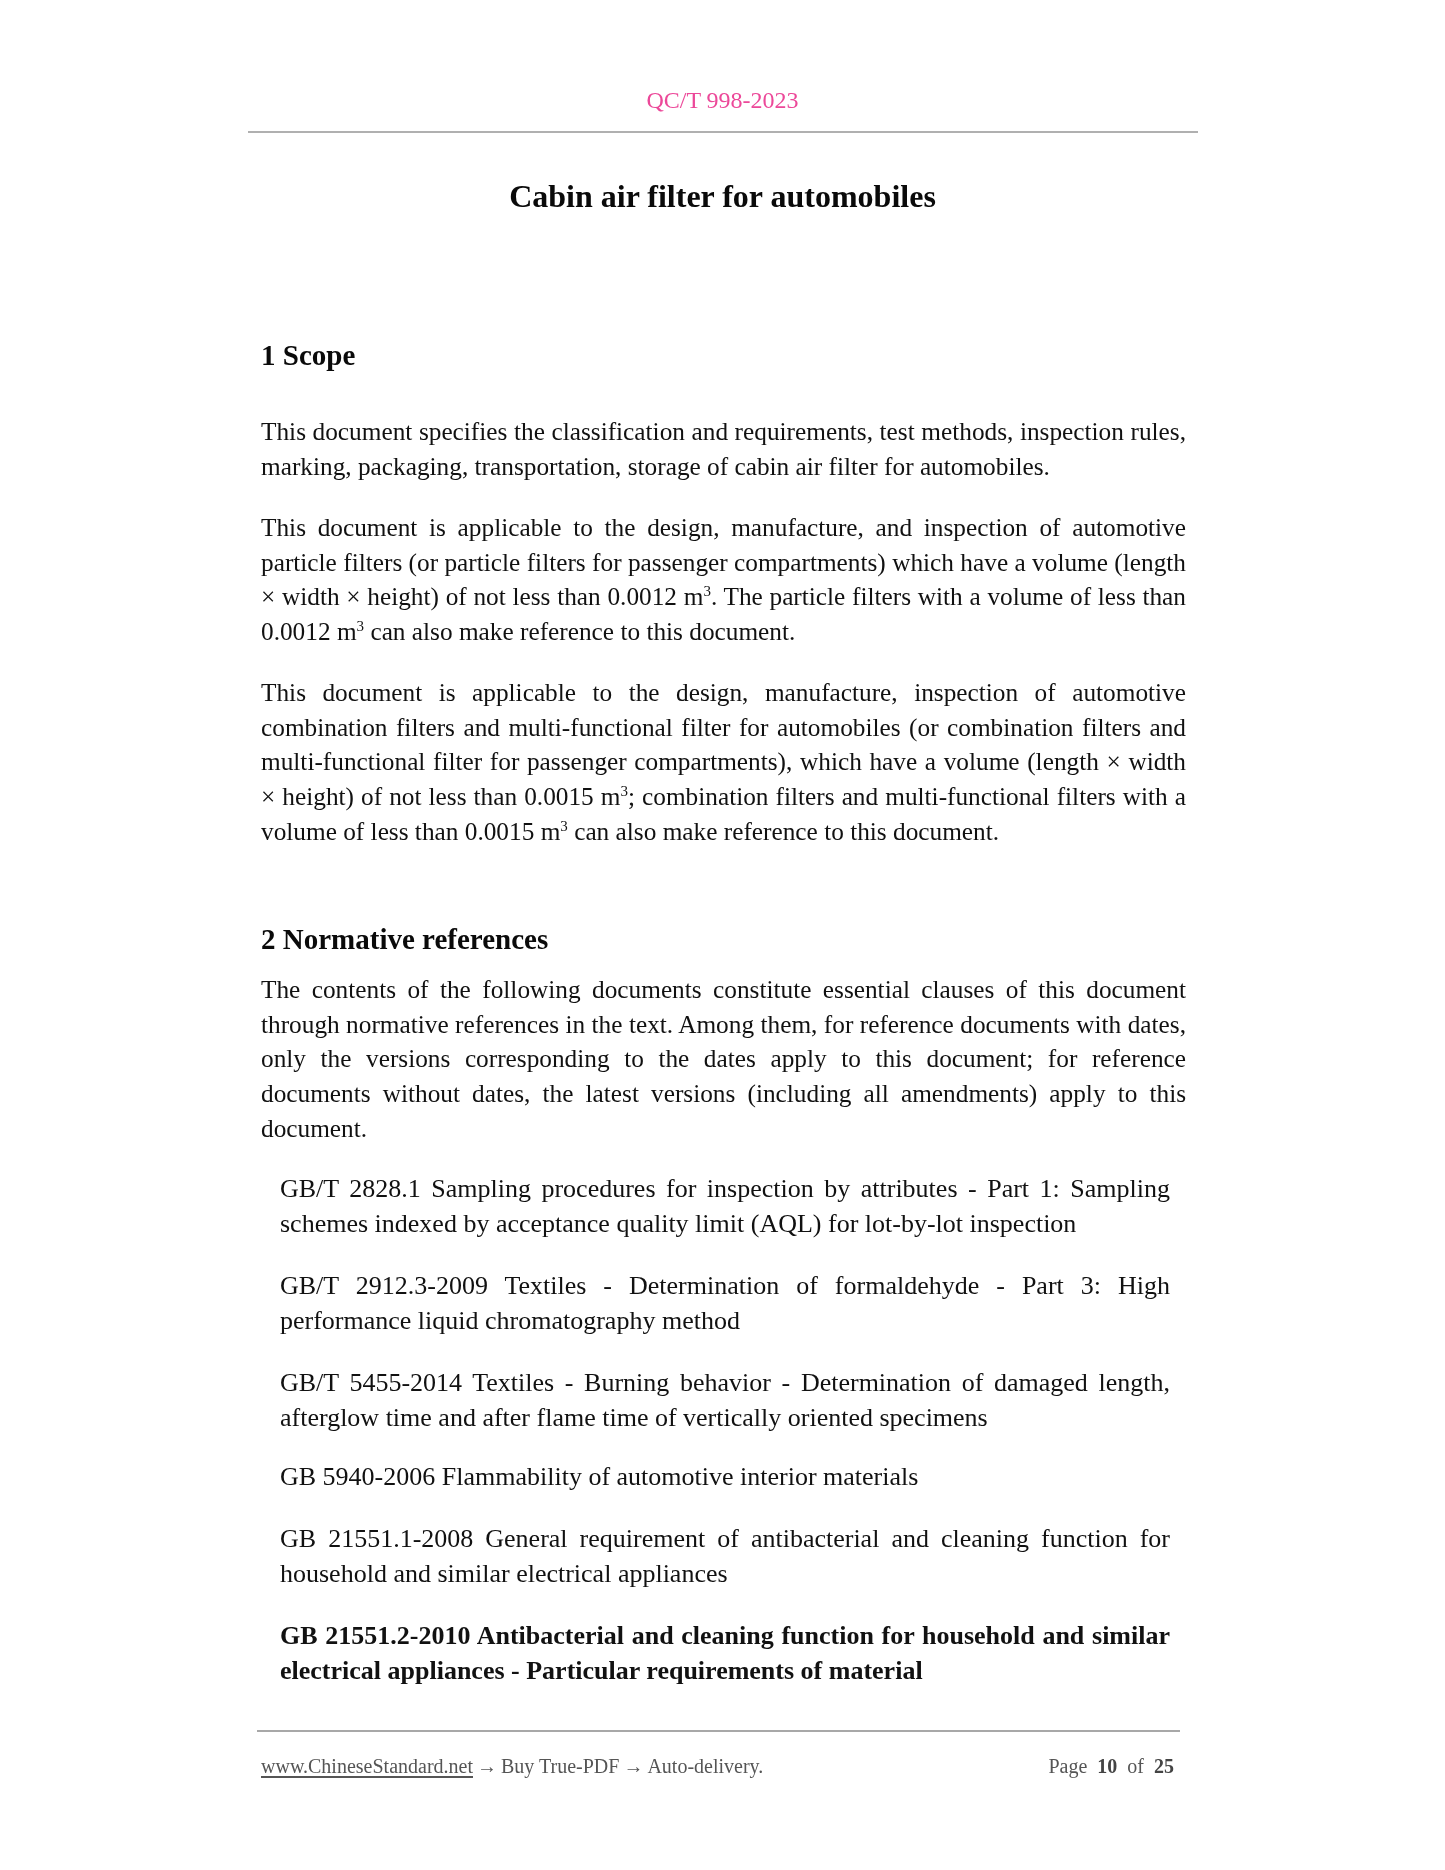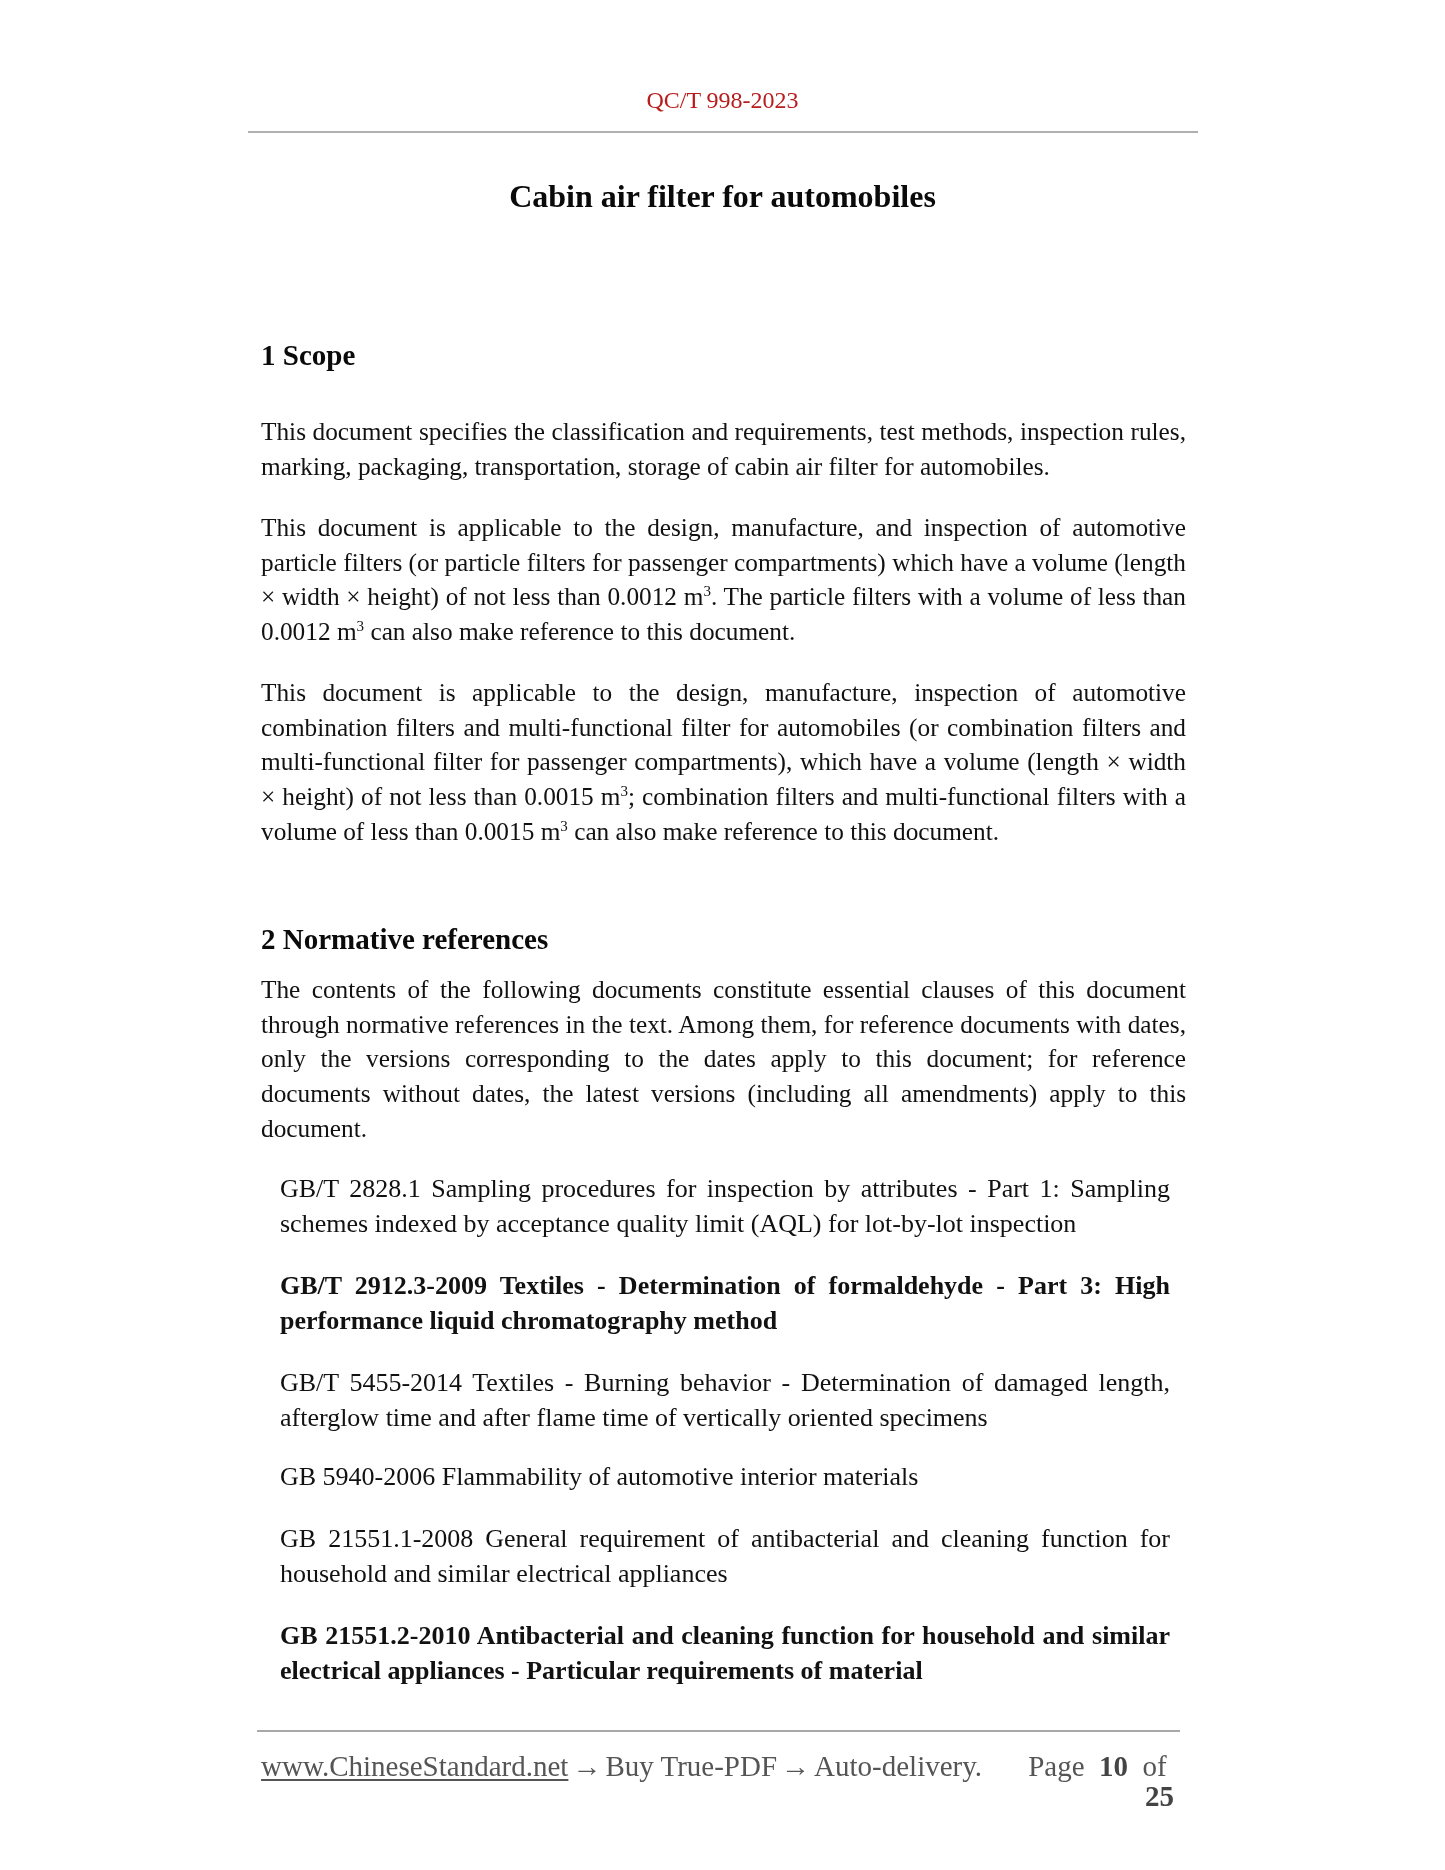--- a/index.html
+++ b/index.html
@@ -1,31 +1,31 @@
 <!DOCTYPE html>
 <html><head>
 <meta charset="utf-8">
 <style>
   html, body { margin: 0; padding: 0; background: #ffffff; }
   body { width: 1445px; height: 1870px; position: relative; overflow: hidden;
          font-family: "Liberation Serif", "DejaVu Serif", serif; color: #111; }
   .abs { position: absolute; }
   .header-code { left: 0; width: 1445px; top: 86px; text-align: center;
-                 font-size: 24px; color: #b91c1c; line-height: 28px; }
+                 font-size: 24px; color: #ec4899; line-height: 28px; }
   .header-rule { left: 248px; width: 950px; top: 131px; height: 2px; background: #b0b0b0; }
   .doc-title { left: 0; width: 1445px; top: 176px; text-align: center;
                font-size: 32px; font-weight: bold; line-height: 40px; color: #0a0a0a; }
   .heading { left: 261px; font-size: 29px; font-weight: bold; line-height: 40px; color: #0a0a0a; }
   .para { left: 261px; width: 925px; font-size: 25.3px; line-height: 34.7px;
           text-align: justify; color: #111; }
   .para sup { font-size: 15px; line-height: 0; vertical-align: super; }
   .ref { left: 280px; width: 890px; font-size: 26px; line-height: 34.7px;
          text-align: justify; color: #111; }
   .footer-rule { left: 257px; width: 923px; top: 1730px; height: 2px; background: #a8a8a8; }
-  .footer { top: 1751px; font-size: 29px; line-height: 30px; color: #555; }
+  .footer { top: 1751px; font-size: 20px; line-height: 30px; color: #555; }
   .footer-left { left: 261px; }
   .footer-right { left: 1022px; width: 152px; text-align: right; }
   .footer-link { color: #555; text-decoration: underline; text-underline-offset: 3px; }
   .arrow { display: inline-block; margin: 0 4px; }
   .b { font-weight: bold; color: #444; }
 </style>
 </head>
 <body>
 
 <div class="abs header-code">QC/T 998-2023</div>
@@ -39,21 +39,21 @@
 
 <div class="abs para" style="top:510px;"><span>This document is applicable to the design, manufacture, and inspection of automotive particle filters (or particle filters for passenger compartments) which have a volume (length × width × height) of not less than 0.0012 m</span><sup>3</sup><span>. The particle filters with a volume of less than 0.0012 m</span><sup>3</sup><span> can also make reference to this document.</span></div>
 
 <div class="abs para" style="top:675px;"><span>This document is applicable to the design, manufacture, inspection of automotive combination filters and multi-functional filter for automobiles (or combination filters and multi-functional filter for passenger compartments), which have a volume (length × width × height) of not less than 0.0015 m</span><sup>3</sup><span>; combination filters and multi-functional filters with a volume of less than 0.0015 m</span><sup>3</sup><span> can also make reference to this document.</span></div>
 
 <div class="abs heading" style="top:891px;margin-top:28px;">2 Normative references</div>
 
 <div class="abs para" style="top:972px;">The contents of the following documents constitute essential clauses of this document through normative references in the text. Among them, for reference documents with dates, only the versions corresponding to the dates apply to this document; for reference documents without dates, the latest versions (including all amendments) apply to this document.</div>
 
 <div class="abs ref" style="top:1172px;">GB/T 2828.1 Sampling procedures for inspection by attributes - Part 1: Sampling schemes indexed by acceptance quality limit (AQL) for lot-by-lot inspection</div>
-<div class="abs ref" style="top:1269px;font-weight:bold;">GB/T 2912.3-2009 Textiles - Determination of formaldehyde - Part 3: High performance liquid chromatography method</div>
+<div class="abs ref" style="top:1269px;">GB/T 2912.3-2009 Textiles - Determination of formaldehyde - Part 3: High performance liquid chromatography method</div>
 <div class="abs ref" style="top:1366px;">GB/T 5455-2014 Textiles - Burning behavior - Determination of damaged length, afterglow time and after flame time of vertically oriented specimens</div>
 <div class="abs ref" style="top:1460px;">GB 5940-2006 Flammability of automotive interior materials</div>
 <div class="abs ref" style="top:1522px;">GB 21551.1-2008 General requirement of antibacterial and cleaning function for household and similar electrical appliances</div>
 <div class="abs ref" style="top:1619px;font-weight:bold;">GB 21551.2-2010 Antibacterial and cleaning function for household and similar electrical appliances - Particular requirements of material</div>
 
 <div class="abs footer-rule"></div>
 <div class="abs footer footer-left">
   <a class="footer-link">www.ChineseStandard.net</a><span class="arrow">→</span><span>Buy True-PDF</span><span class="arrow">→</span><span>Auto-delivery.</span>
 </div>
 <div class="abs footer footer-right">

